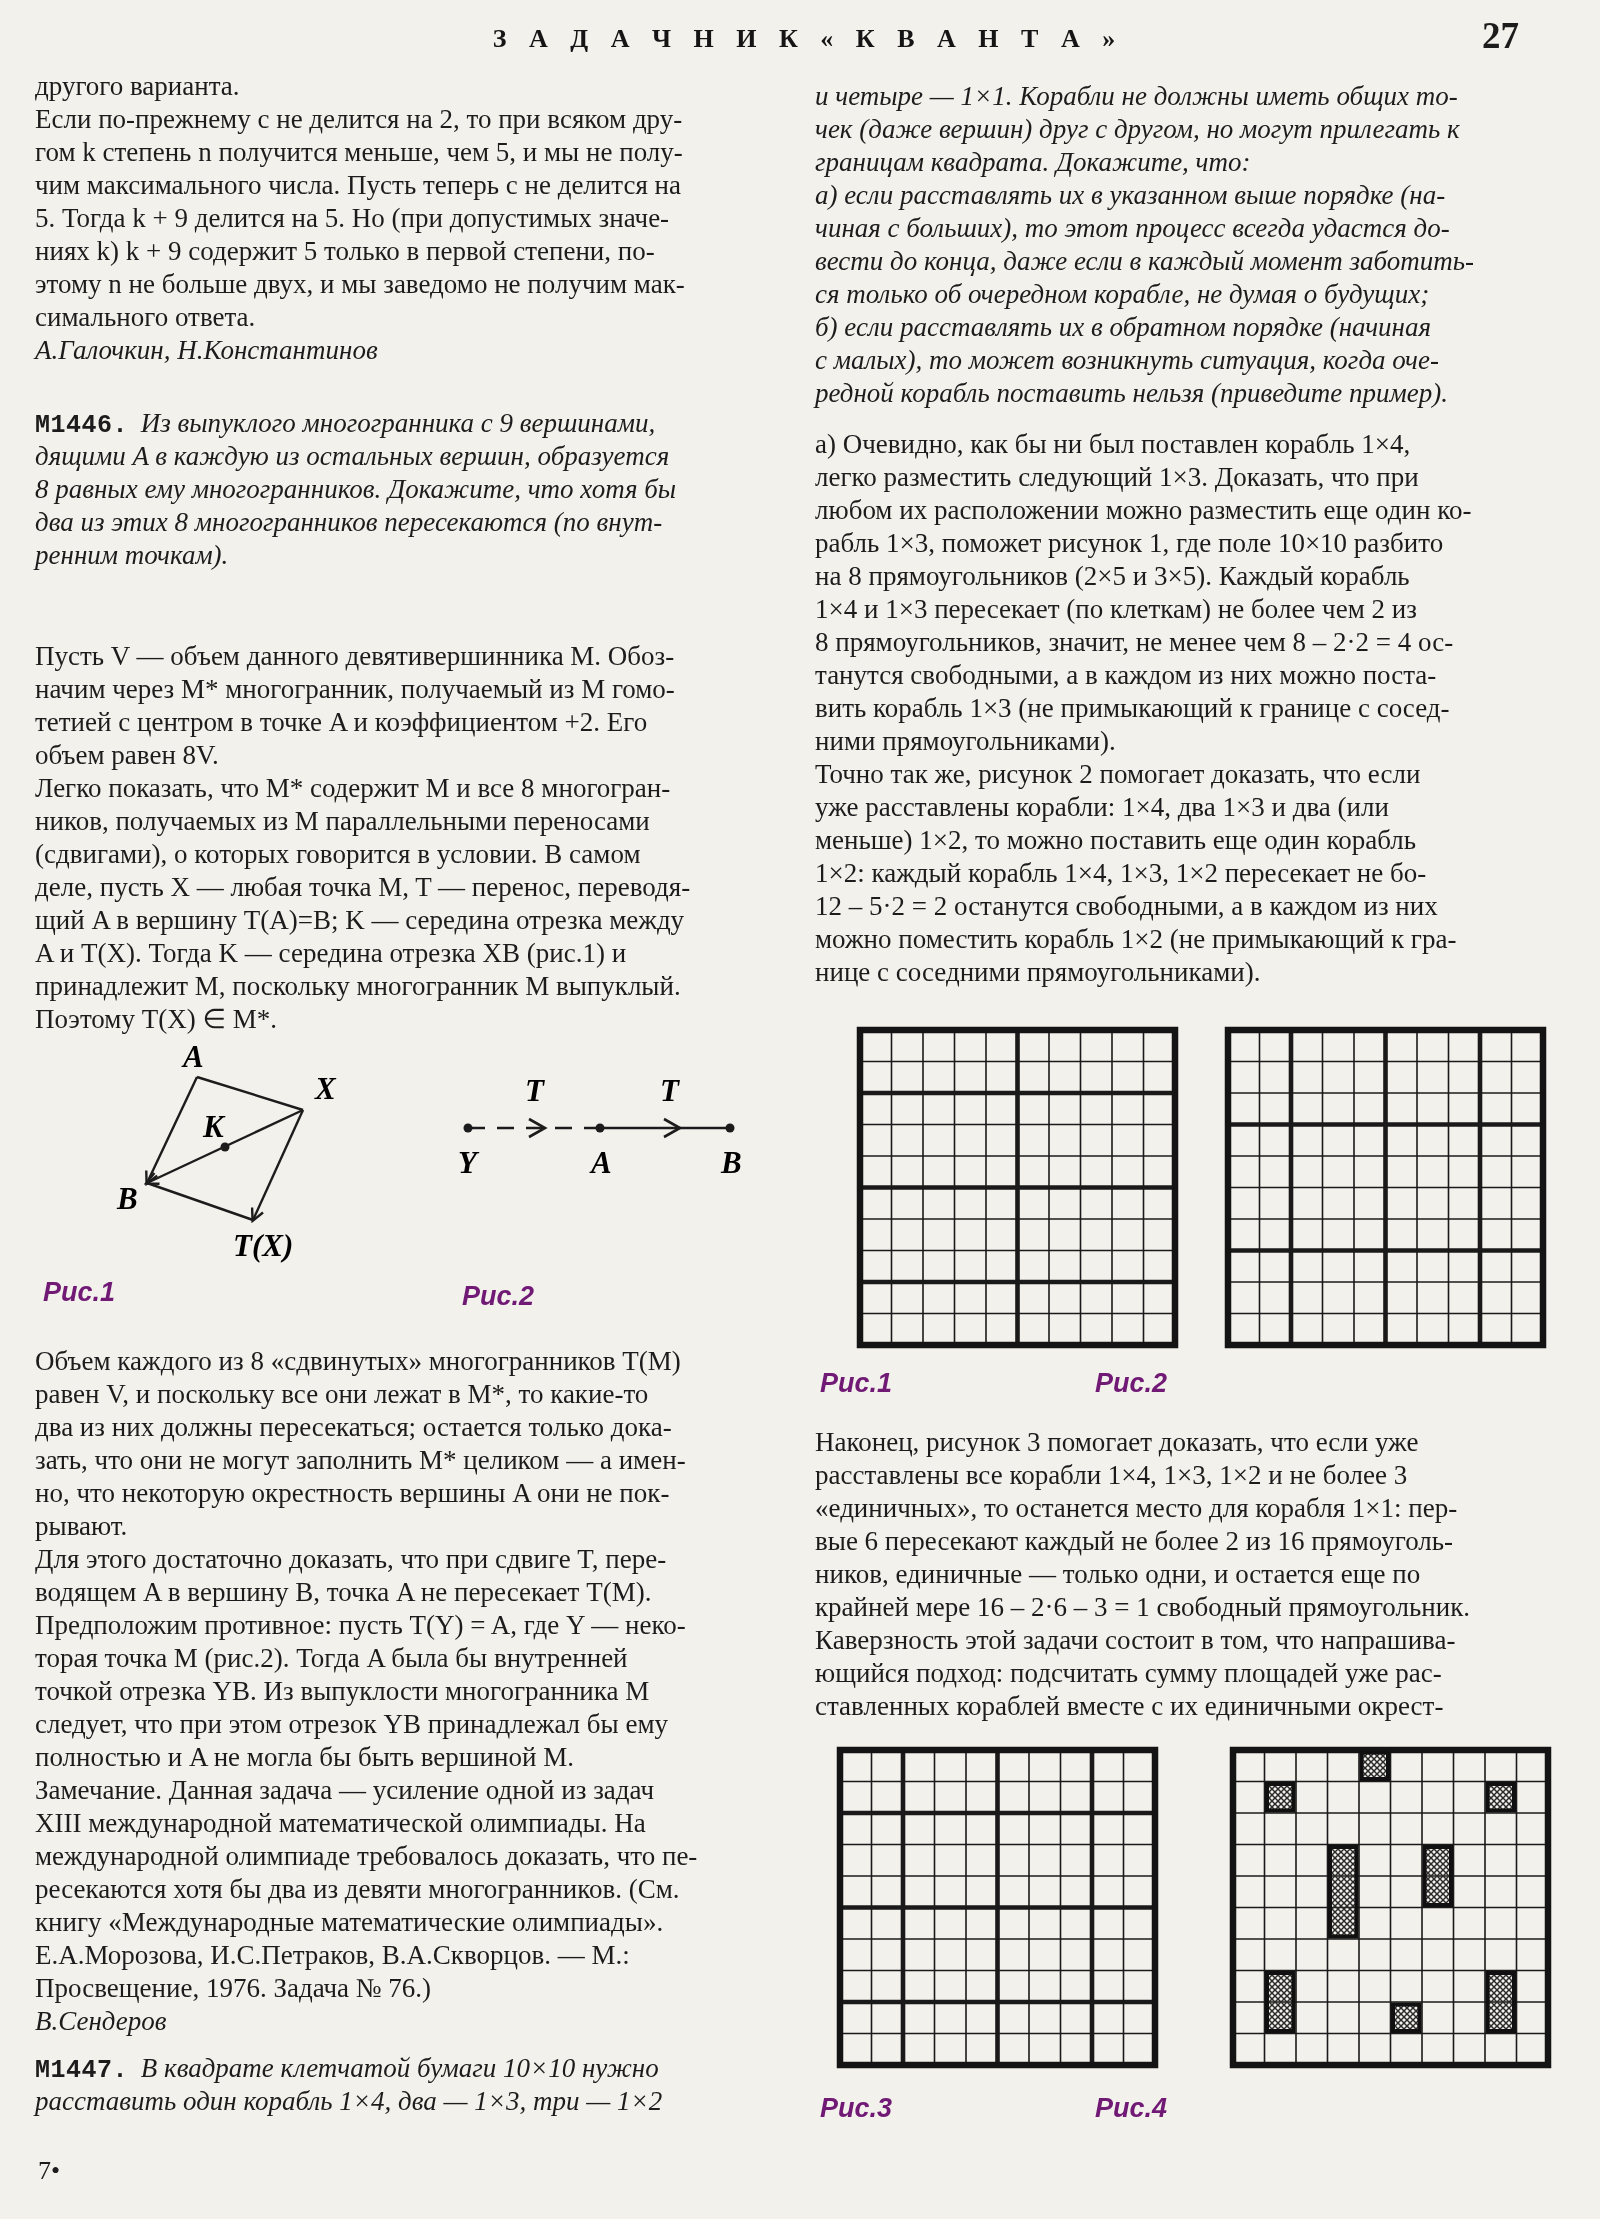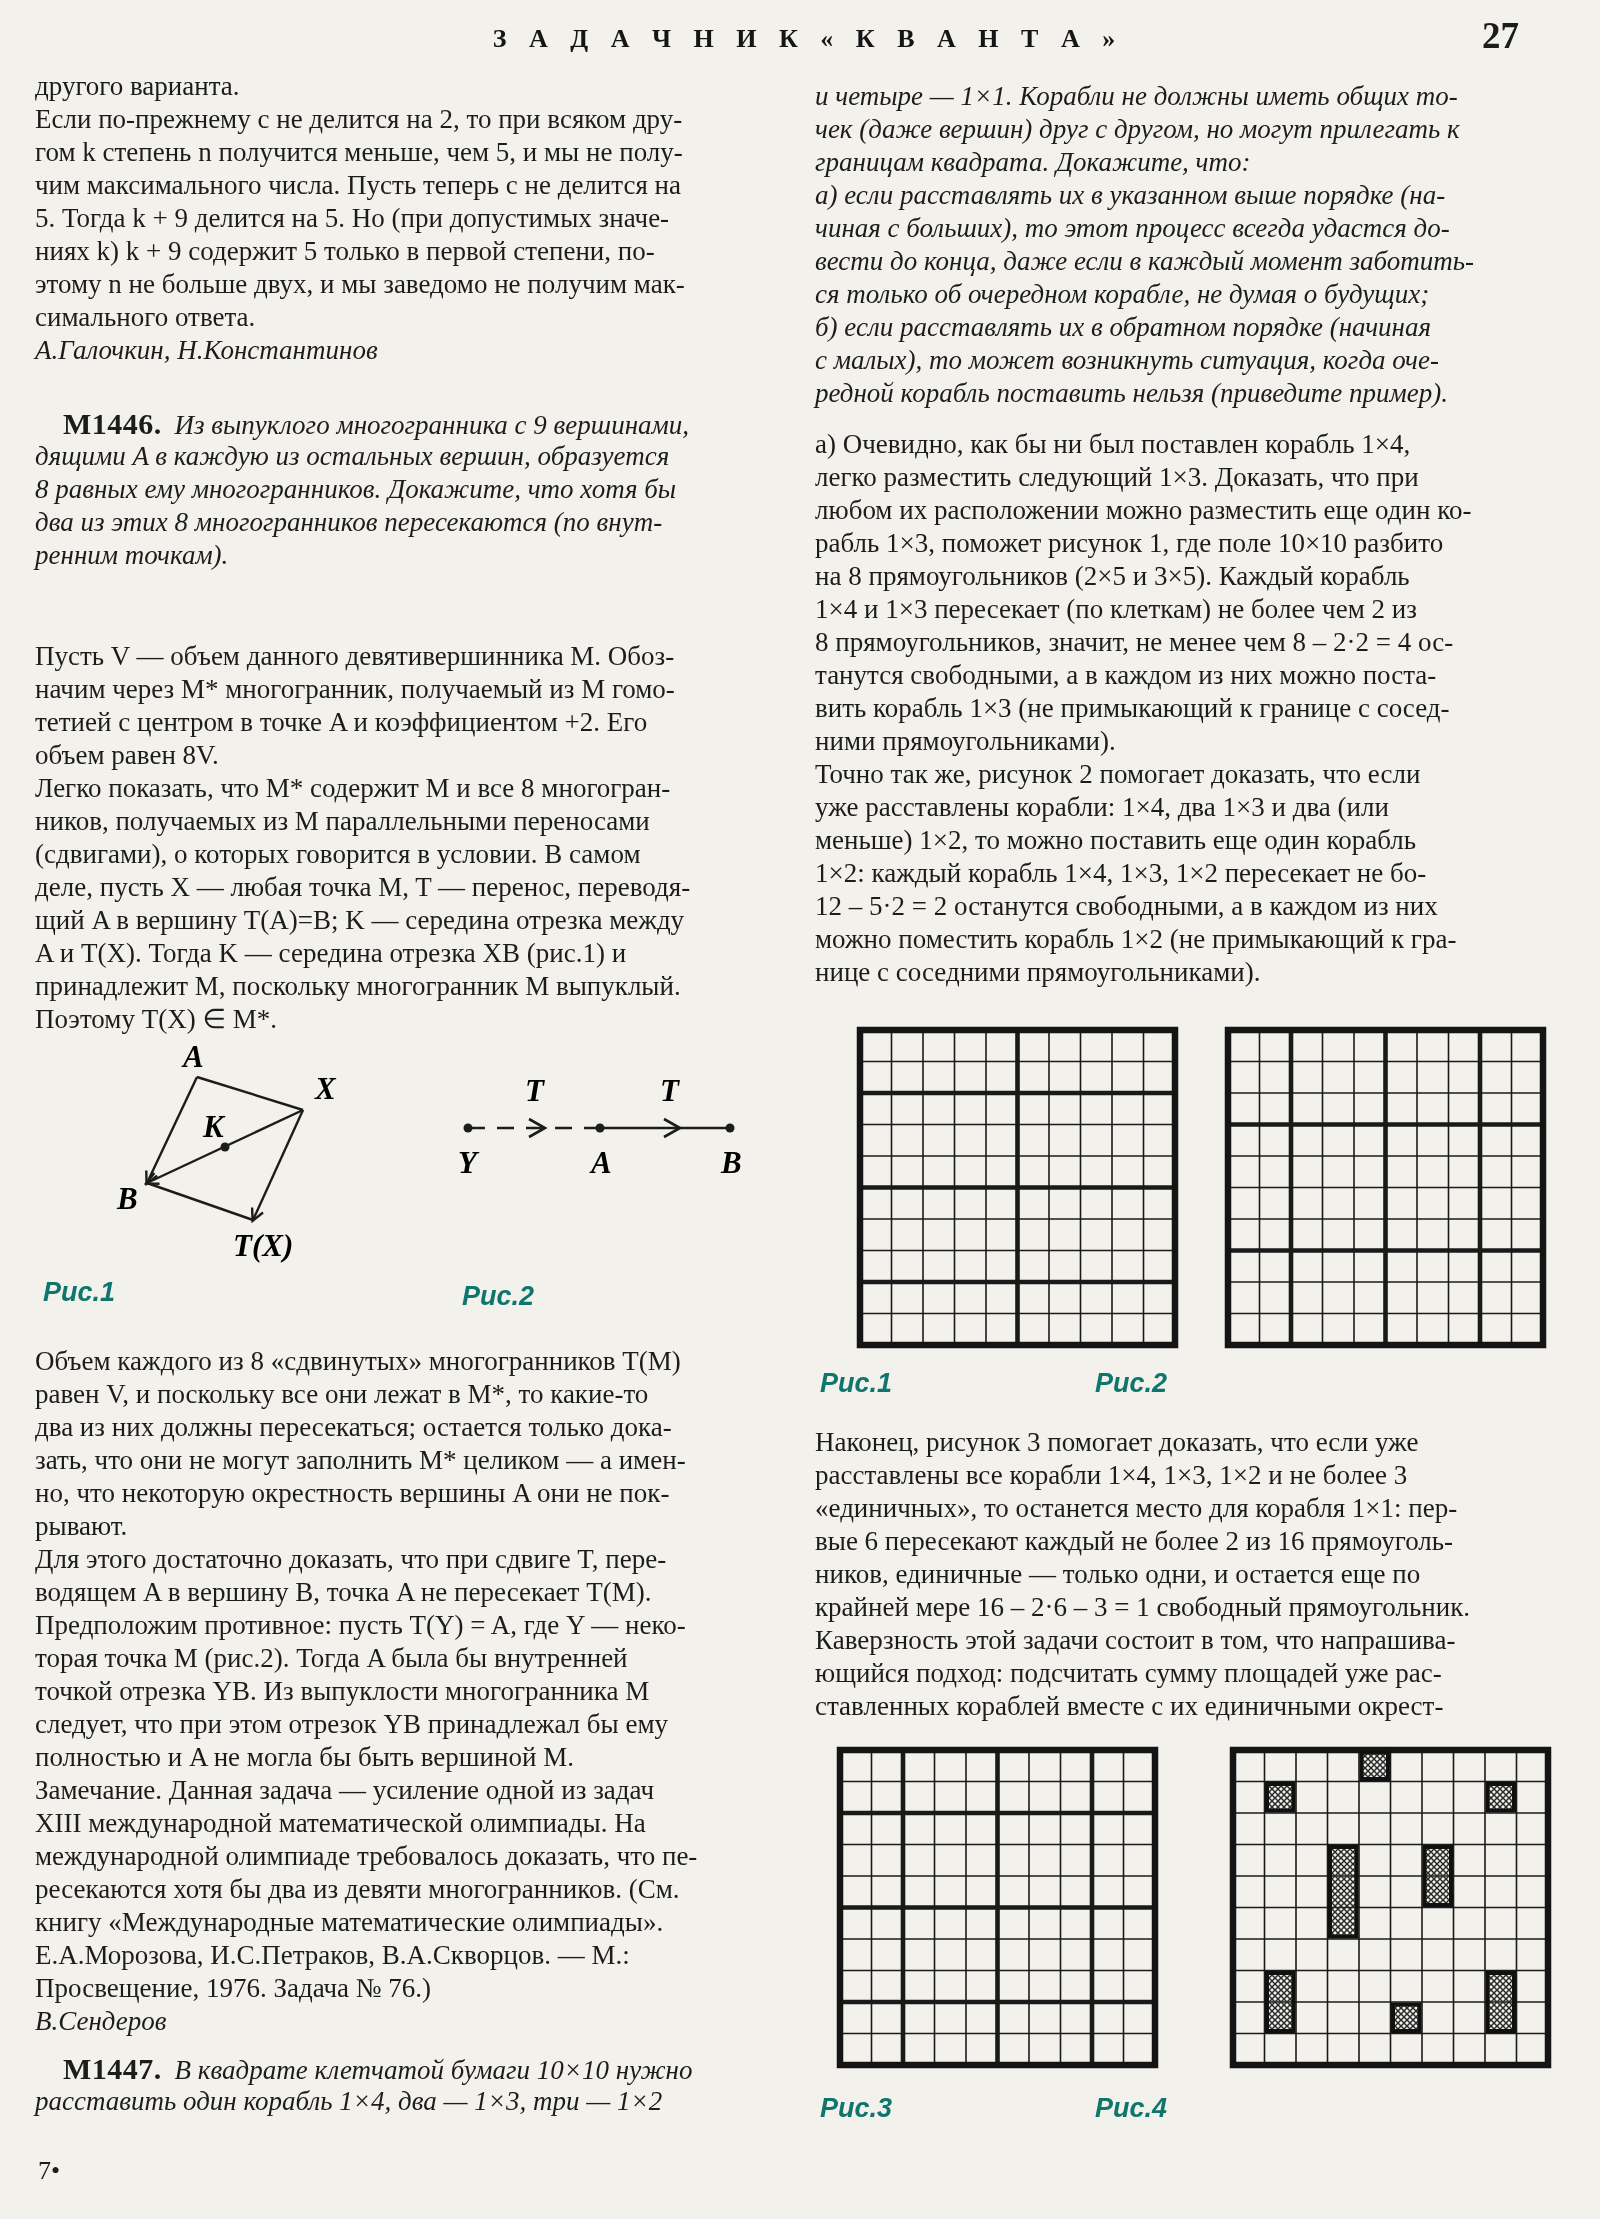--- a/index.html
+++ b/index.html
@@ -4,28 +4,28 @@
 <style>
   html,body{margin:0;padding:0;background:#dddbd5;}
   .page{position:relative;width:1600px;height:2219px;background:#f3f1ec;
         font-family:"Liberation Serif",serif;color:#1c1c1c;overflow:hidden;}
   .abs{position:absolute;}
   .block{position:absolute;font-size:27px;line-height:33px;white-space:nowrap;}
   .col-l{left:35px;width:760px;}
   .col-r{left:815px;width:762px;}
   .italic{font-style:italic;}
   .line{height:33px;}
-  .plabel{font-family:Liberation Serif, serif;font-weight:700;font-style:normal;
-          font-size:30px;letter-spacing:0.5px;padding-right:6px;margin-left:28px;}
+  .plabel{font-family:Liberation Mono, monospace;font-weight:700;font-style:normal;
+          font-size:25px;letter-spacing:0.5px;padding-right:6px;}
   .author{font-style:italic;}
   .header{position:absolute;left:0;right:0;top:24px;text-align:center;
           font-weight:700;font-size:26px;letter-spacing:8px;color:#151515;padding-left:16px;}
   .pagenum{position:absolute;left:1482px;top:14px;font-weight:700;font-size:37px;}
   .caption{position:absolute;font-family:"Liberation Sans",sans-serif;font-weight:700;
-           font-style:italic;font-size:27px;color:#0f766e;}
+           font-style:italic;font-size:27px;color:#701a75;}
   .figlabel{font-family:"Liberation Serif",serif;font-weight:700;font-style:italic;}
   .footer-mark{position:absolute;left:38px;top:2156px;font-size:26px;}
   svg{display:block;position:absolute;}
 </style>
 </head>
 <body>
 
 <div class="page">
 
   <div class="header">З А Д А Ч Н И К  « К В А Н Т А »</div>

